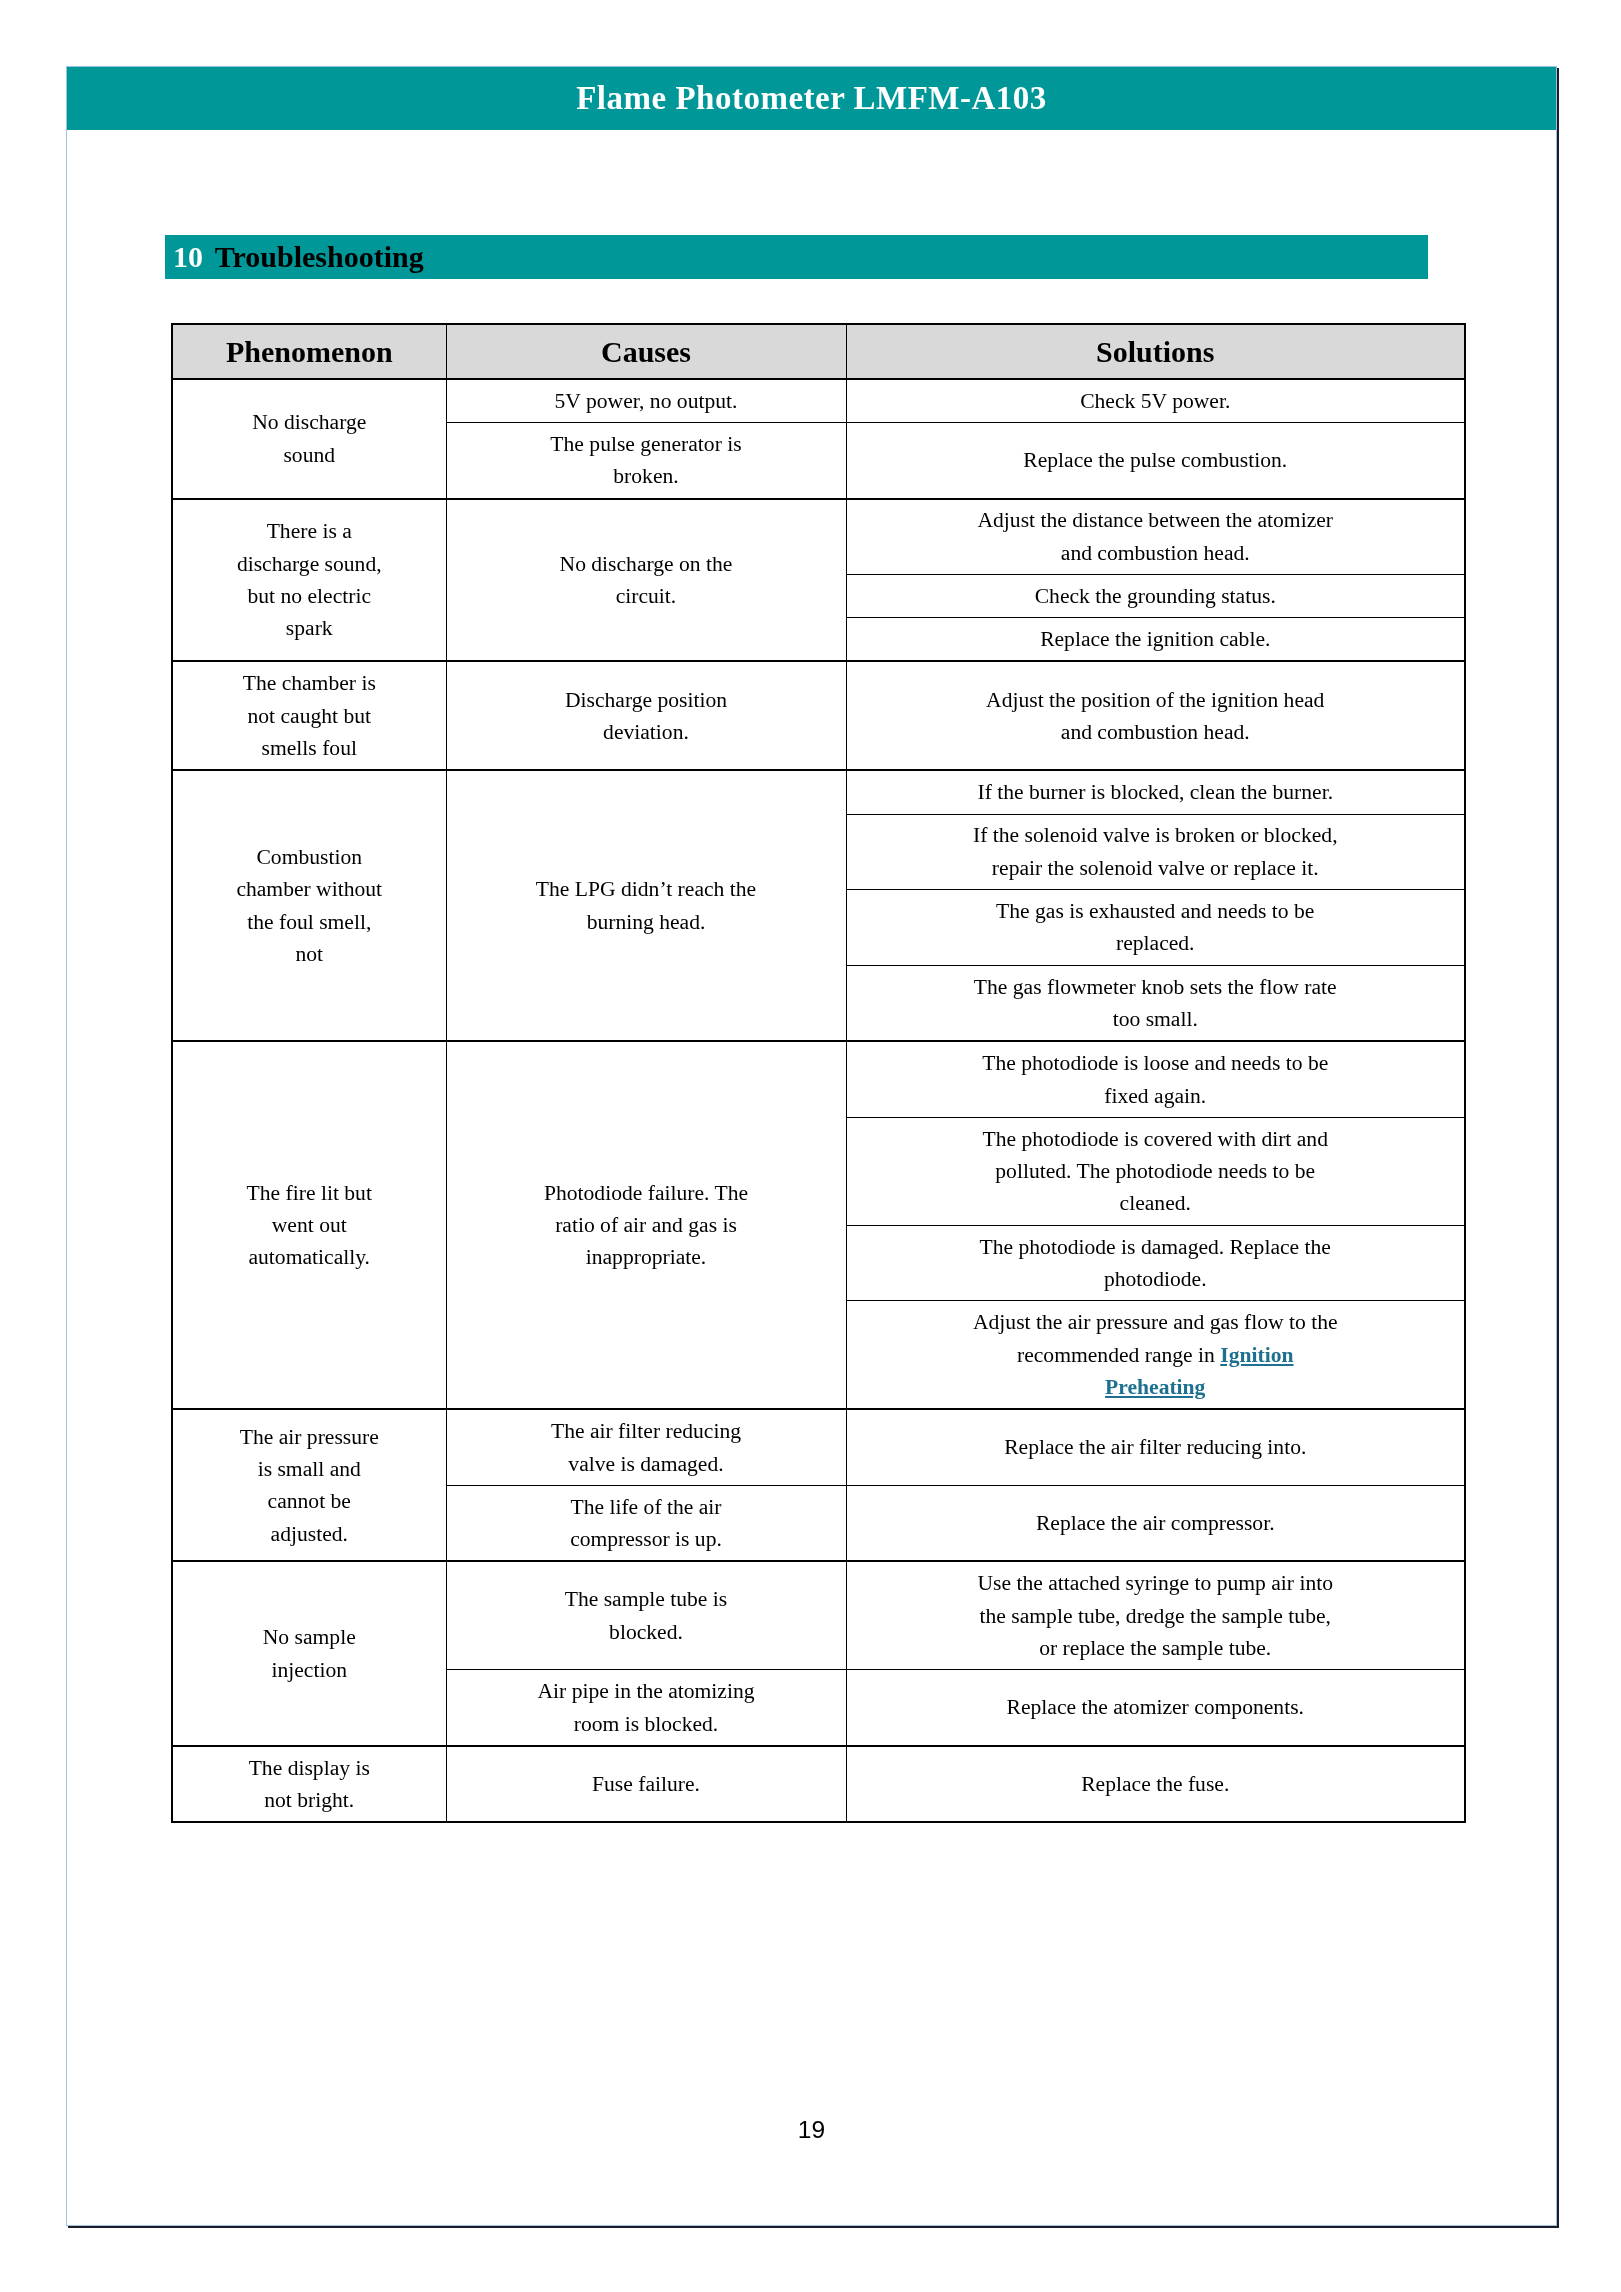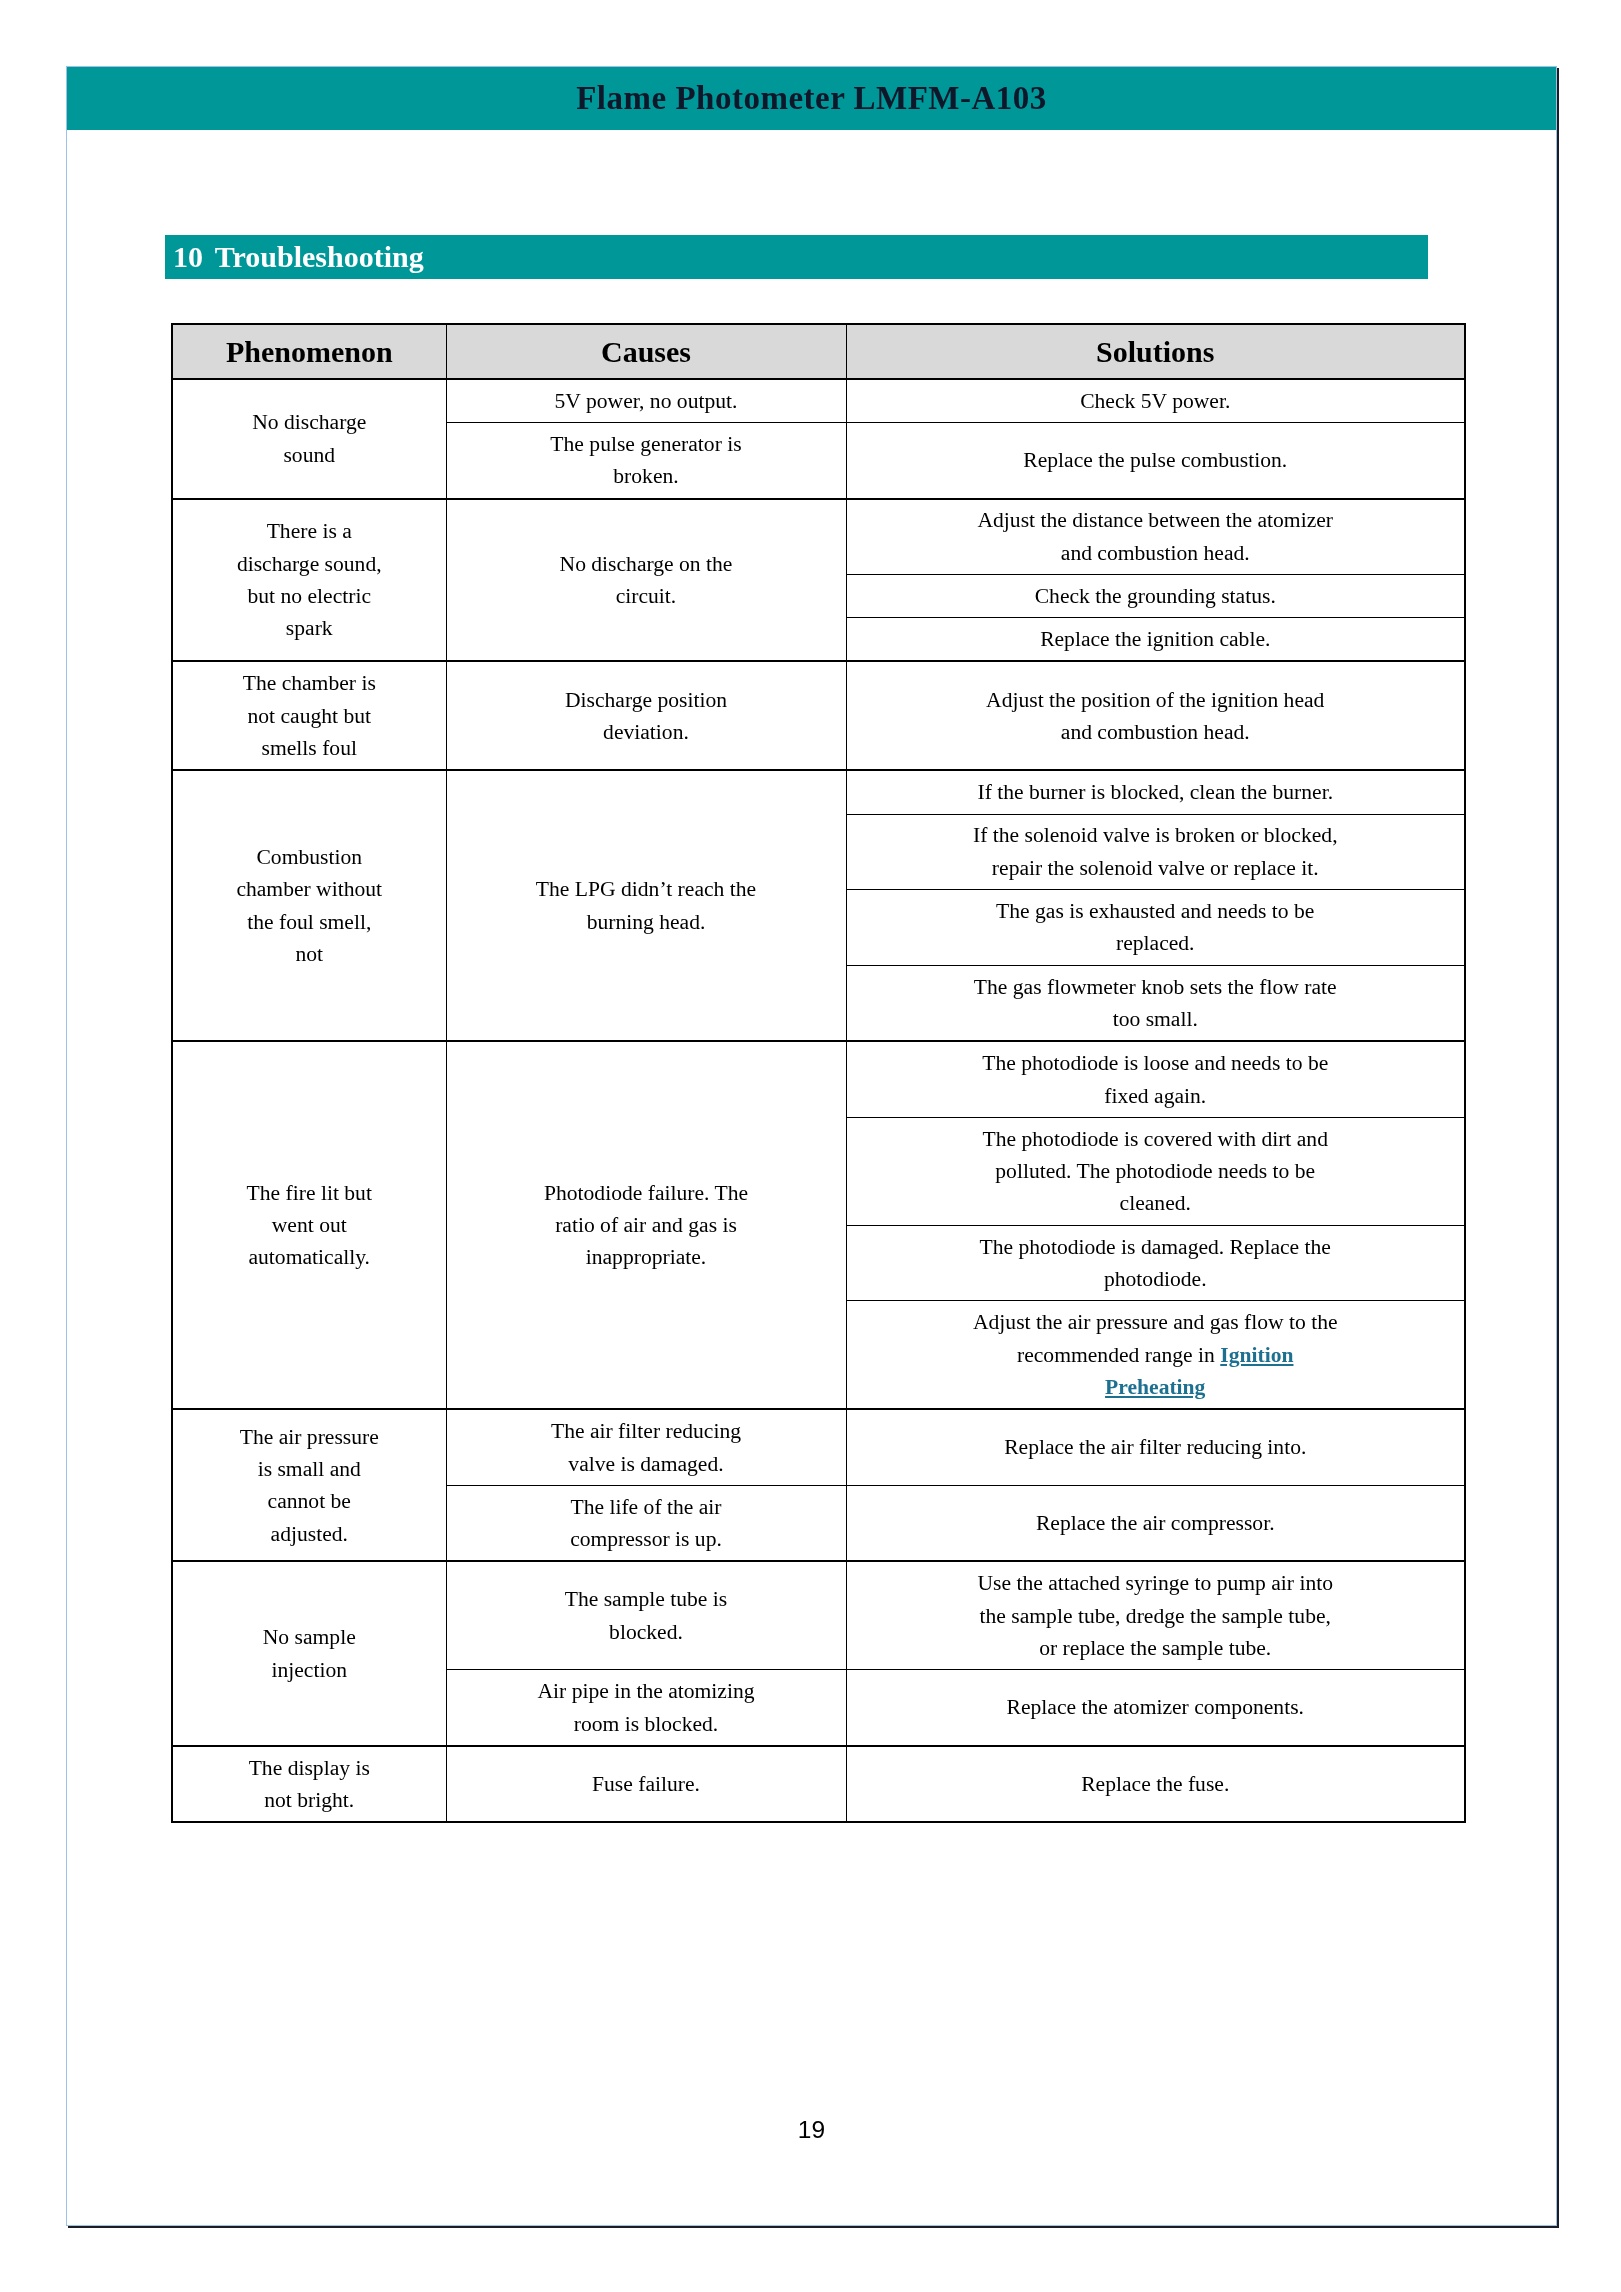--- a/index.html
+++ b/index.html
@@ -19,40 +19,40 @@
     background: #ffffff;
   }
   .banner {
     position: absolute;
     left: 0; top: 0; right: 0;
     height: 63px;
     background: #009798;
     display: flex; align-items: center; justify-content: center;
   }
   .banner-title {
-    color: #0f172a;
+    color: #ffffff;
     font-size: 33px;
     font-weight: bold;
     letter-spacing: 0.5px;
   }
   .section-bar {
     position: absolute;
     left: 98px; top: 168px;
     width: 1263px; height: 44px;
     background: #009798;
     display: flex; align-items: center;
     padding-left: 8px;
     box-sizing: border-box;
   }
   .section-number {
     color: #ffffff; font-size: 30px; font-weight: bold;
     margin-right: 11.8px;
   }
   .section-title {
-    color: #ffffff; font-size: 30px; font-weight: bold;
+    color: #000000; font-size: 30px; font-weight: bold;
   }
   table.tbl {
     position: absolute;
     left: 104px; top: 256px;
     width: 1294px;
     border-collapse: collapse;
     table-layout: fixed;
     font-size: 21.6px;
     line-height: 1.5;
     text-align: center;

